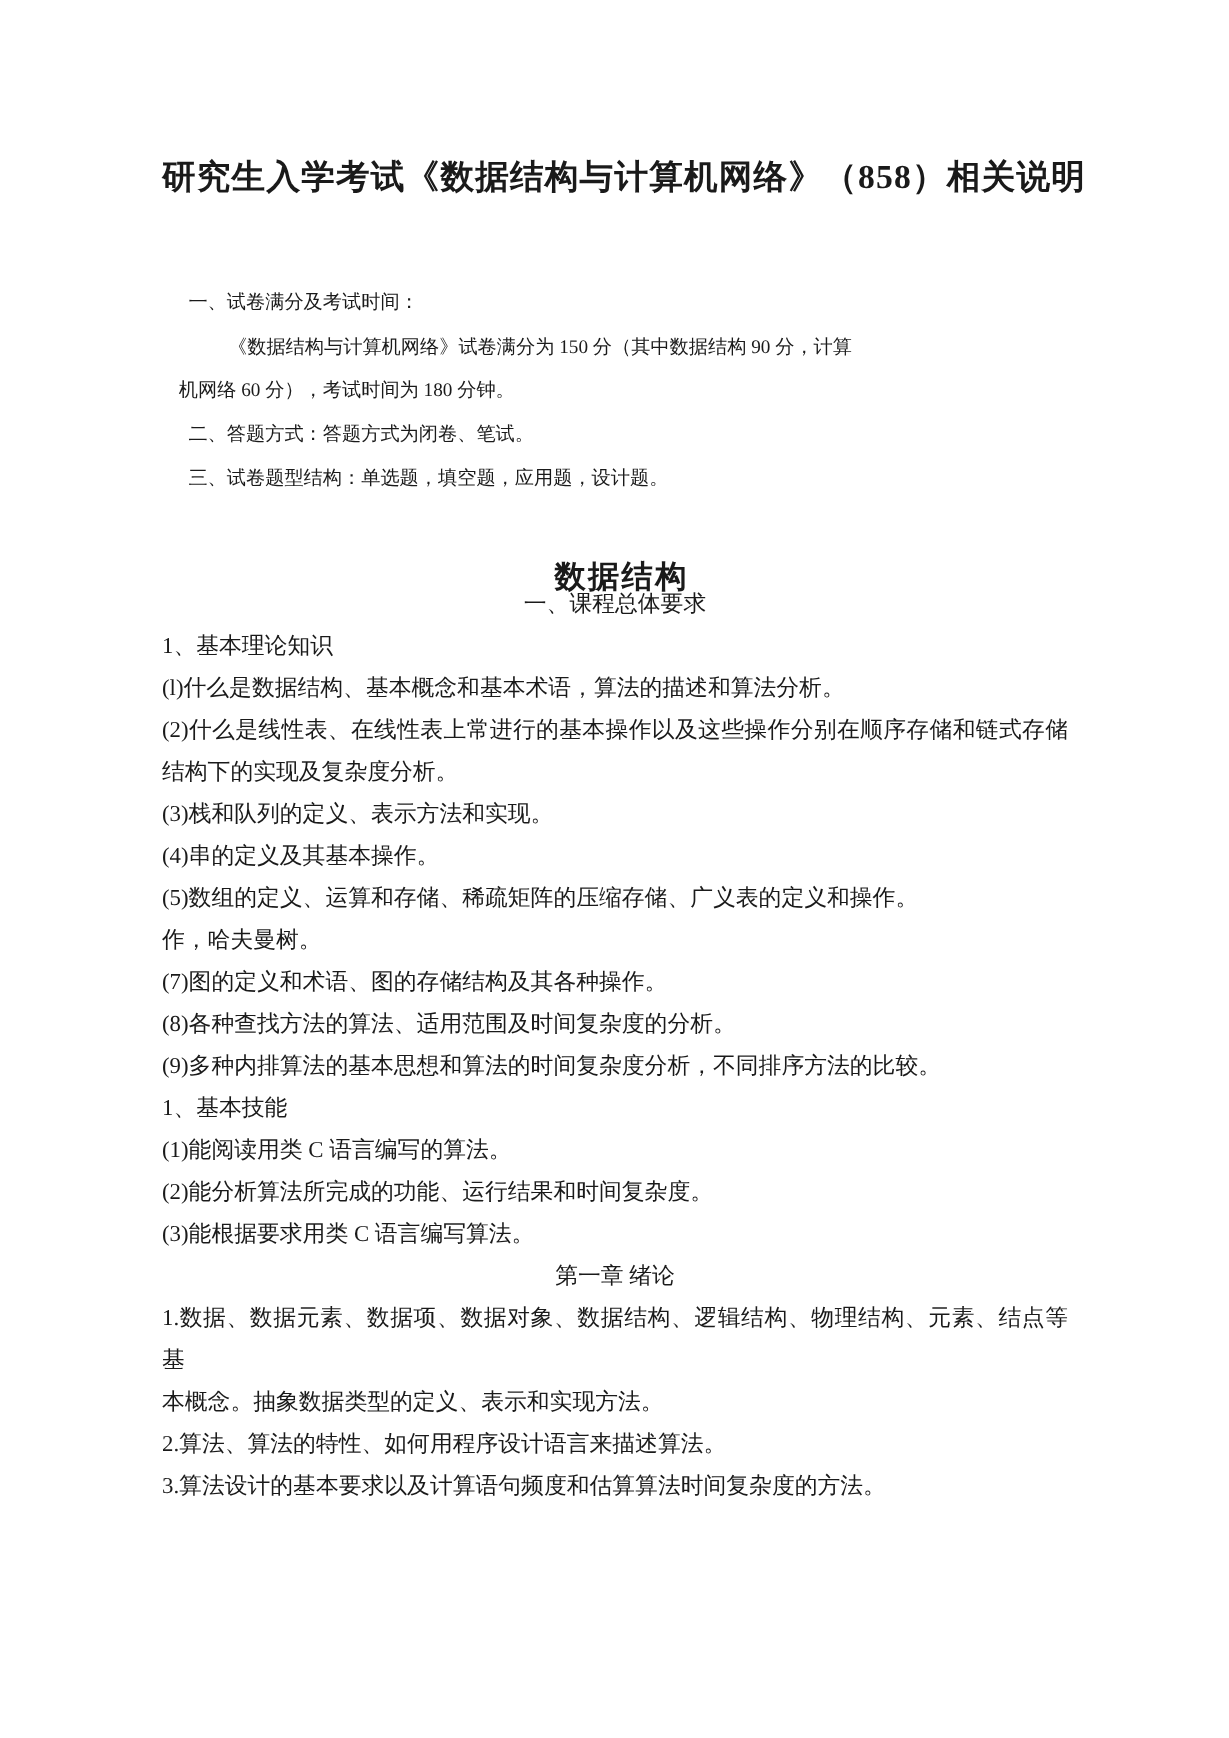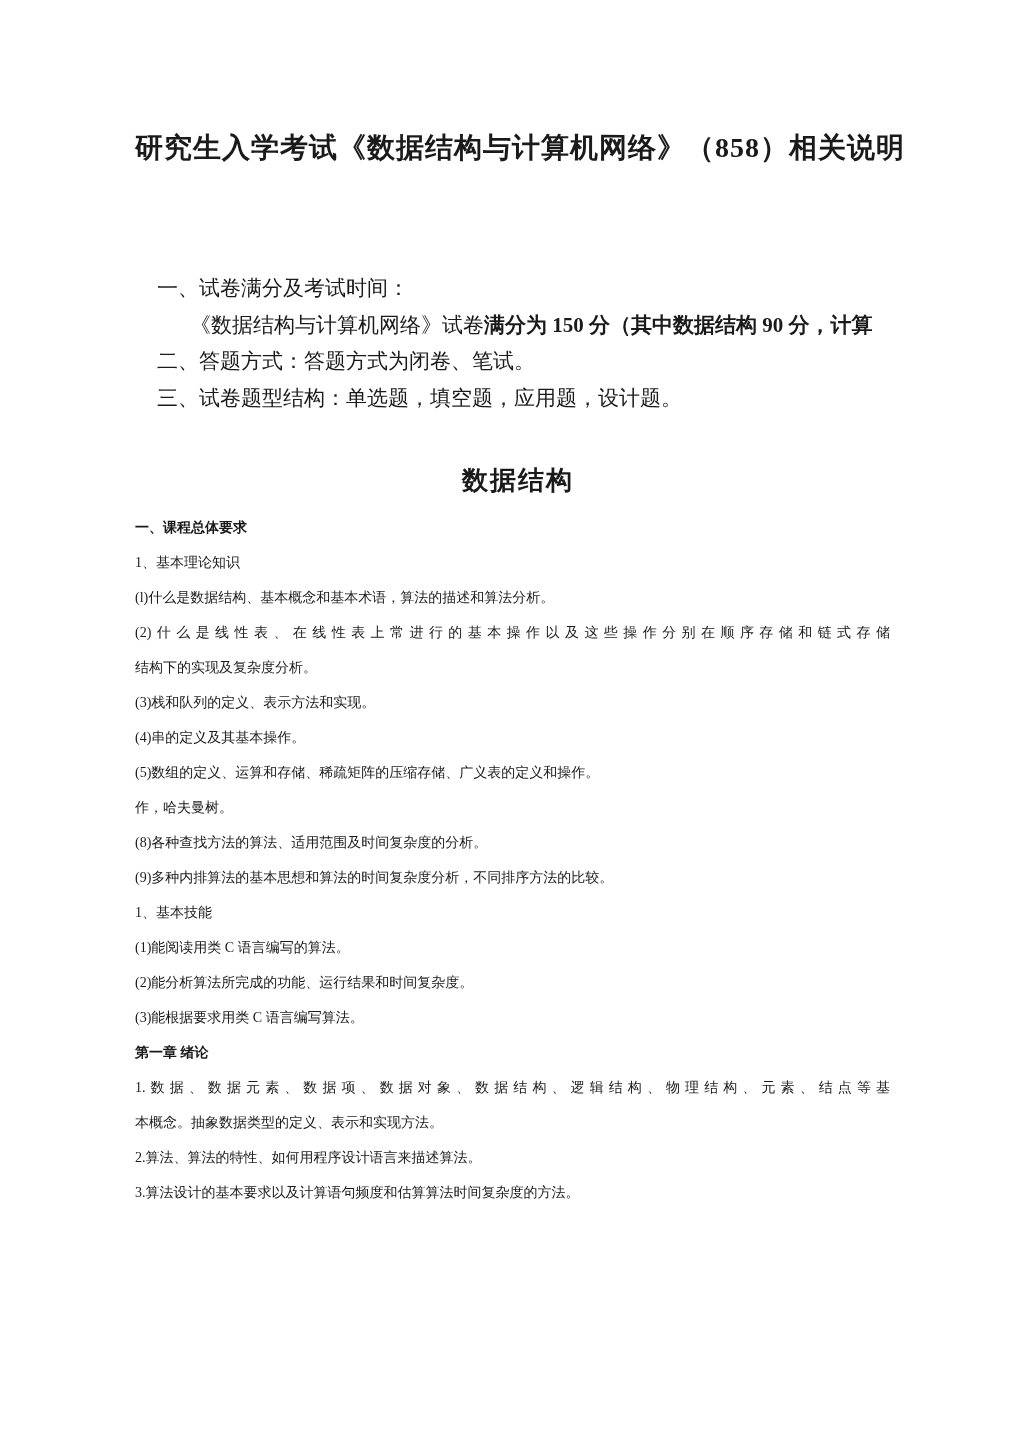--- a/index.html
+++ b/index.html
@@ -26,80 +26,81 @@
     font-weight: 700;
     letter-spacing: 1px;
     white-space: pre;
     margin-left: 16px;
   }
   .intro-block {
     position: absolute;
     top: 235px;
     left: 137px;
     width: 760px;
-    font-size: 21px;
+    font-size: 16px;
     line-height: 36.6px;
-    margin-top: 35px;
   }
   .section-heading {
     position: absolute;
     top: 463px;
     left: 0;
     right: 0;
     text-align: center;
     font-size: 26px;
     font-weight: 700;
     letter-spacing: 2px;
     white-space: pre;
     padding-left: 12px;
   }
   .section-body {
     position: absolute;
-    top: 510px;
+    top: 486px;
     left: 135px;
     width: 755px;
-    font-size: 14px;
+    font-size: 19px;
     line-height: 35px;
   }
   .line { white-space: pre; }
   .line.item   { padding-left: 20px; }
   .line.indent { padding-left: 53px; }
   .line.cont   { padding-left: 12px; }
   .line.j {
     white-space: normal;
     text-align: justify;
     text-align-last: justify;
   }
-  .b { font-weight: 700; }
+  .b { font-weight: 400; text-align: center; }
 </style>
 </head>
 <body>
 
 <div class="page">
   <div class="doc-title">研究生入学考试《数据结构与计算机网络》（858）相关说明</div>
 
   <div class="intro-block">
       <div class="line item">一、试卷满分及考试时间：</div>
       <div class="line indent"><span>《数据结构与计算机网络》试卷</span><span class="b">满分为 150 分（其中数据结构 90 分，计算</span></div>
+      <div class="line cont"><span class="b">机网络 60 分），考试时间为 180 分钟。</span></div>
       <div class="line item">二、答题方式：答题方式为闭卷、笔试。</div>
       <div class="line item">三、试卷题型结构：单选题，填空题，应用题，设计题。</div>
     </div>
 
   <div class="section-heading">数据结构</div>
 
   <div class="section-body">
       <div class="line b">一、课程总体要求</div>
       <div class="line">1、基本理论知识</div>
       <div class="line">(l)什么是数据结构、基本概念和基本术语，算法的描述和算法分析。</div>
       <div class="line j">(2)什么是线性表、在线性表上常进行的基本操作以及这些操作分别在顺序存储和链式存储</div>
       <div class="line">结构下的实现及复杂度分析。</div>
       <div class="line">(3)栈和队列的定义、表示方法和实现。</div>
       <div class="line">(4)串的定义及其基本操作。</div>
       <div class="line">(5)数组的定义、运算和存储、稀疏矩阵的压缩存储、广义表的定义和操作。</div>
       <div class="line">作，哈夫曼树。</div>
+      <div class="line">(7)图的定义和术语、图的存储结构及其各种操作。</div>
       <div class="line">(8)各种查找方法的算法、适用范围及时间复杂度的分析。</div>
       <div class="line">(9)多种内排算法的基本思想和算法的时间复杂度分析，不同排序方法的比较。</div>
       <div class="line">1、基本技能</div>
       <div class="line">(1)能阅读用类 C 语言编写的算法。</div>
       <div class="line">(2)能分析算法所完成的功能、运行结果和时间复杂度。</div>
       <div class="line">(3)能根据要求用类 C 语言编写算法。</div>
       <div class="line b">第一章 绪论</div>
       <div class="line j">1.数据、数据元素、数据项、数据对象、数据结构、逻辑结构、物理结构、元素、结点等基</div>
       <div class="line">本概念。抽象数据类型的定义、表示和实现方法。</div>
       <div class="line">2.算法、算法的特性、如何用程序设计语言来描述算法。</div>

